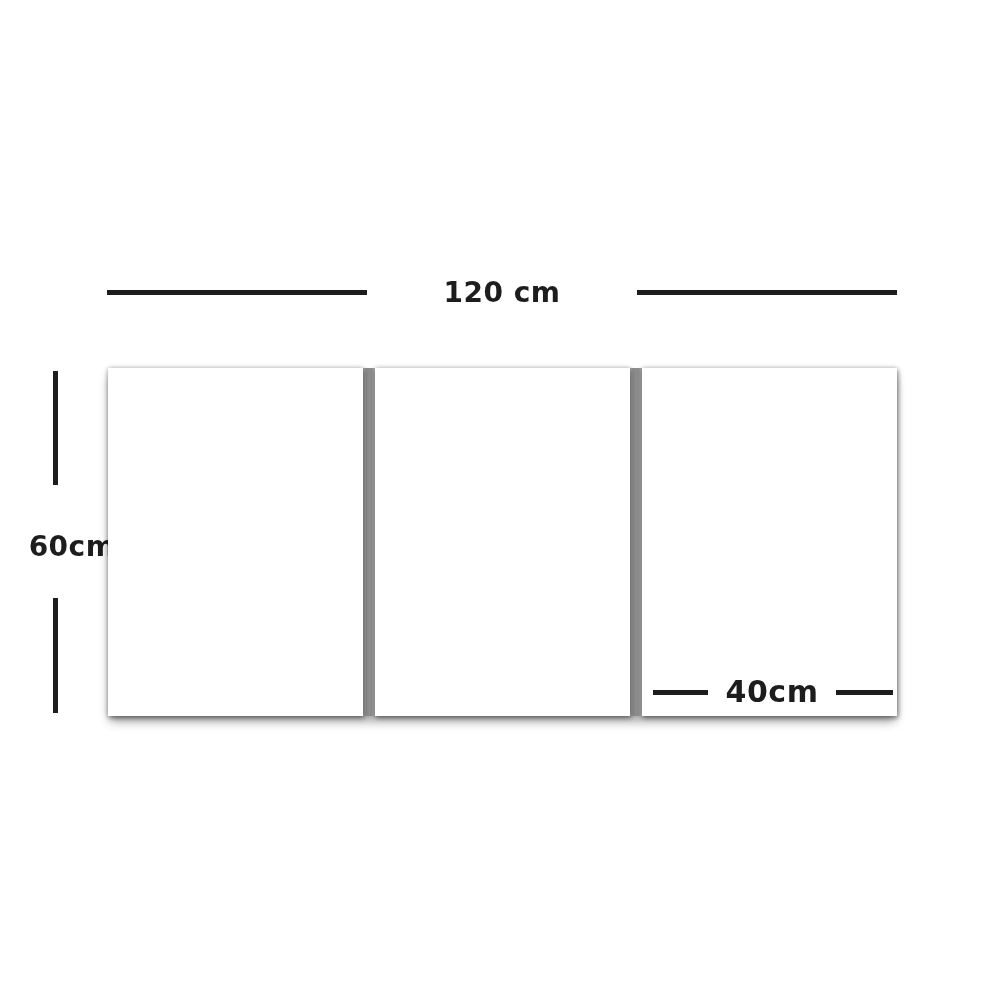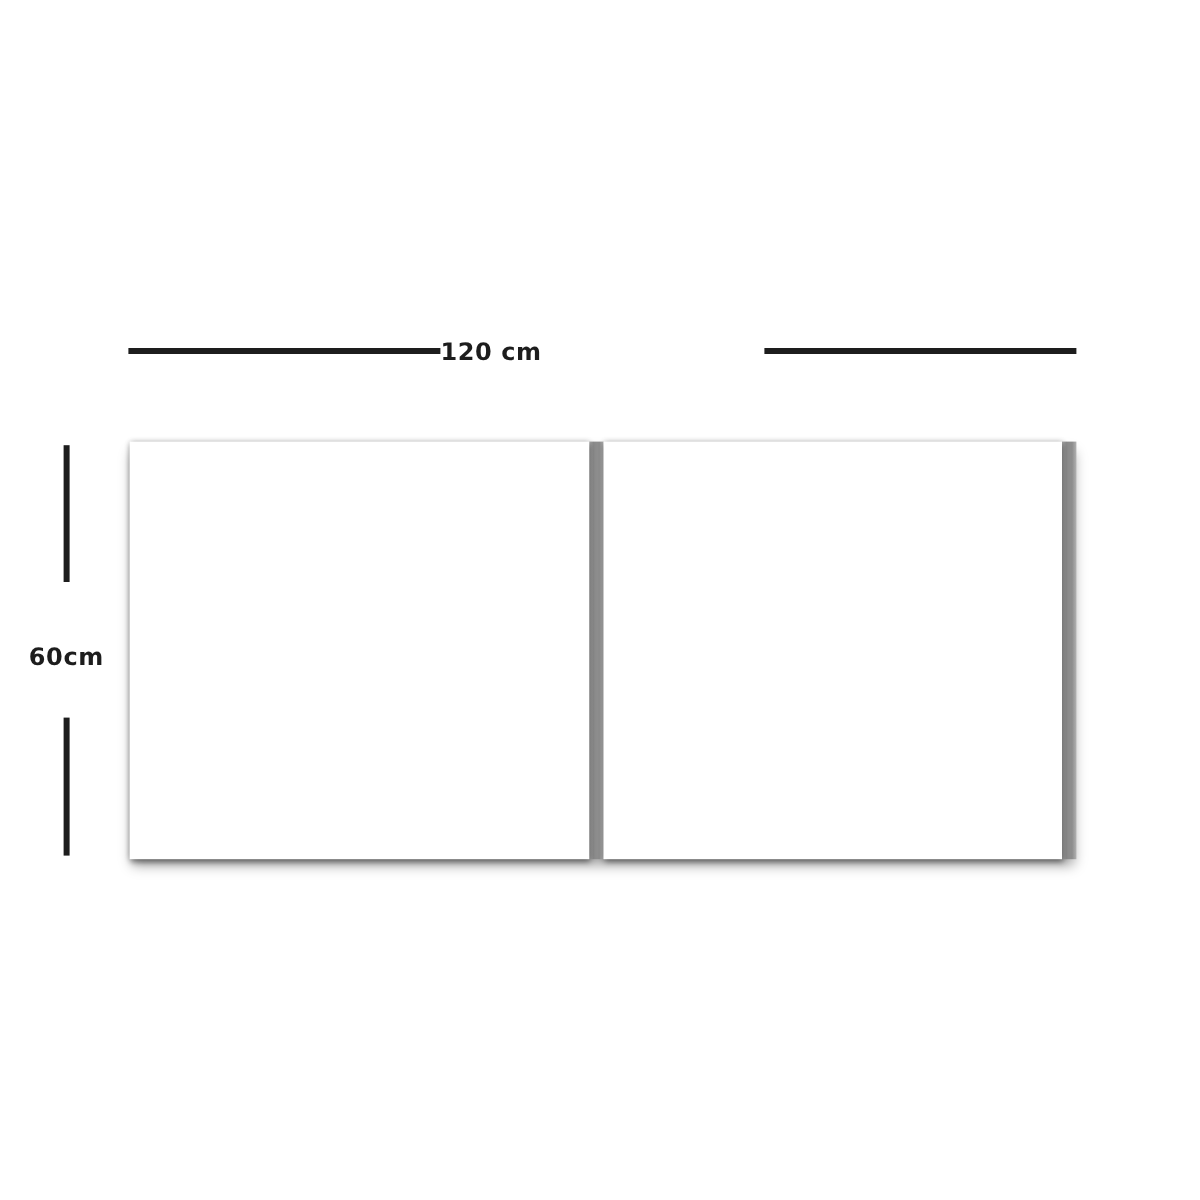--- a/index.html
+++ b/index.html
@@ -15,24 +15,24 @@
     overflow: hidden;
     font-family: "DejaVu Sans", "Liberation Sans", sans-serif;
   }
   .dim-line {
     position: absolute;
     background: #1d1d1d;
   }
   .dim-label {
     position: absolute;
     color: #1d1d1d;
-    font-size: 20px;
+    font-size: 28px;
     font-weight: 600;
     line-height: 38px;
-    text-align: left;
+    text-align: center;
     letter-spacing: 0.5px;
     white-space: nowrap;
   }
   
   #top-line-left  { left: 107px; top: 290px; width: 260px; height: 5px; }
   #top-line-right { left: 637px; top: 290px; width: 260px; height: 5px; }
   #top-label      { left: 367px; top: 274px; width: 270px; }
   
   #left-line-top    { left: 53px; top: 371px; width: 5px; height: 114px; }
   #left-line-bottom { left: 53px; top: 598px; width: 5px; height: 115px; }
@@ -95,15 +95,23 @@
     <div class="dim-line" id="left-line-top"></div>
     <div class="dim-label" id="left-label">60cm</div>
     <div class="dim-line" id="left-line-bottom"></div>
   </div>
 
   <div id="panels">
     <div class="panel"></div>
     <div class="divider"></div>
     <div class="panel"></div>
     <div class="divider"></div>
+    <div class="panel">
+
+      <div>
+        <div class="inner-tick" id="inner-tick-left"></div>
+        <div id="inner-label">40cm</div>
+        <div class="inner-tick" id="inner-tick-right"></div>
+      </div>
+    </div>
   </div>
 
 </div>
 
 </body></html>

